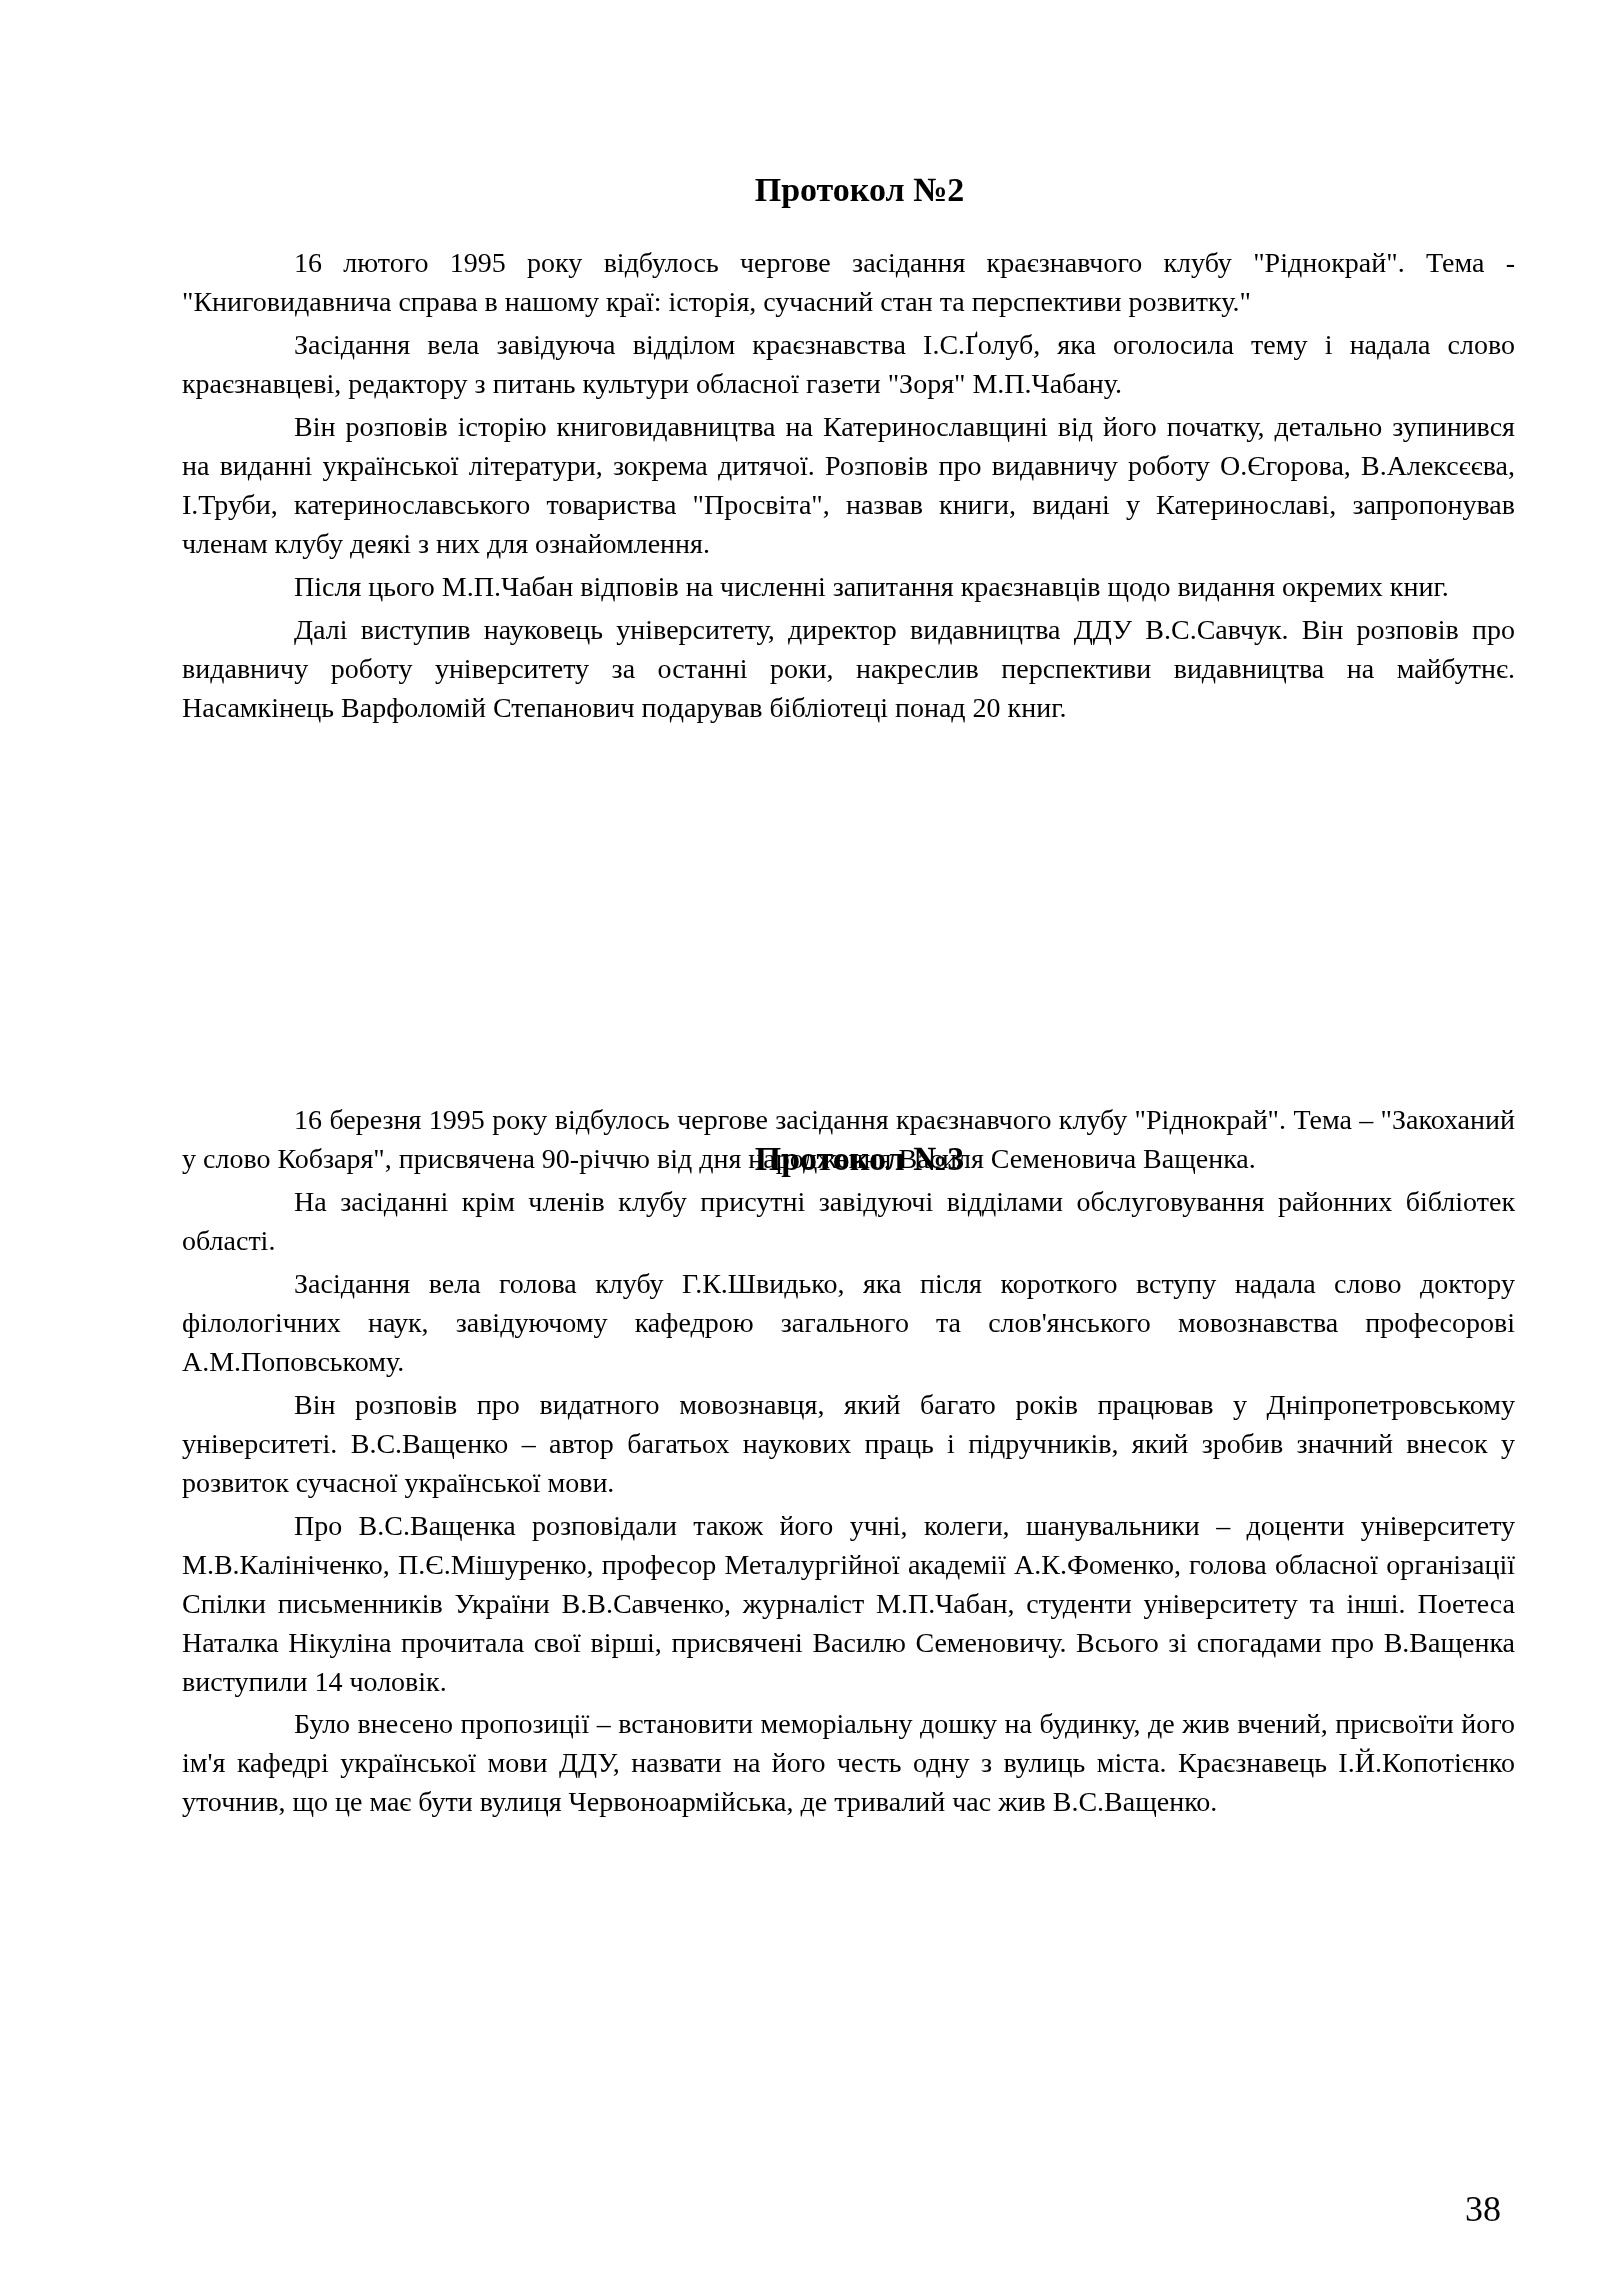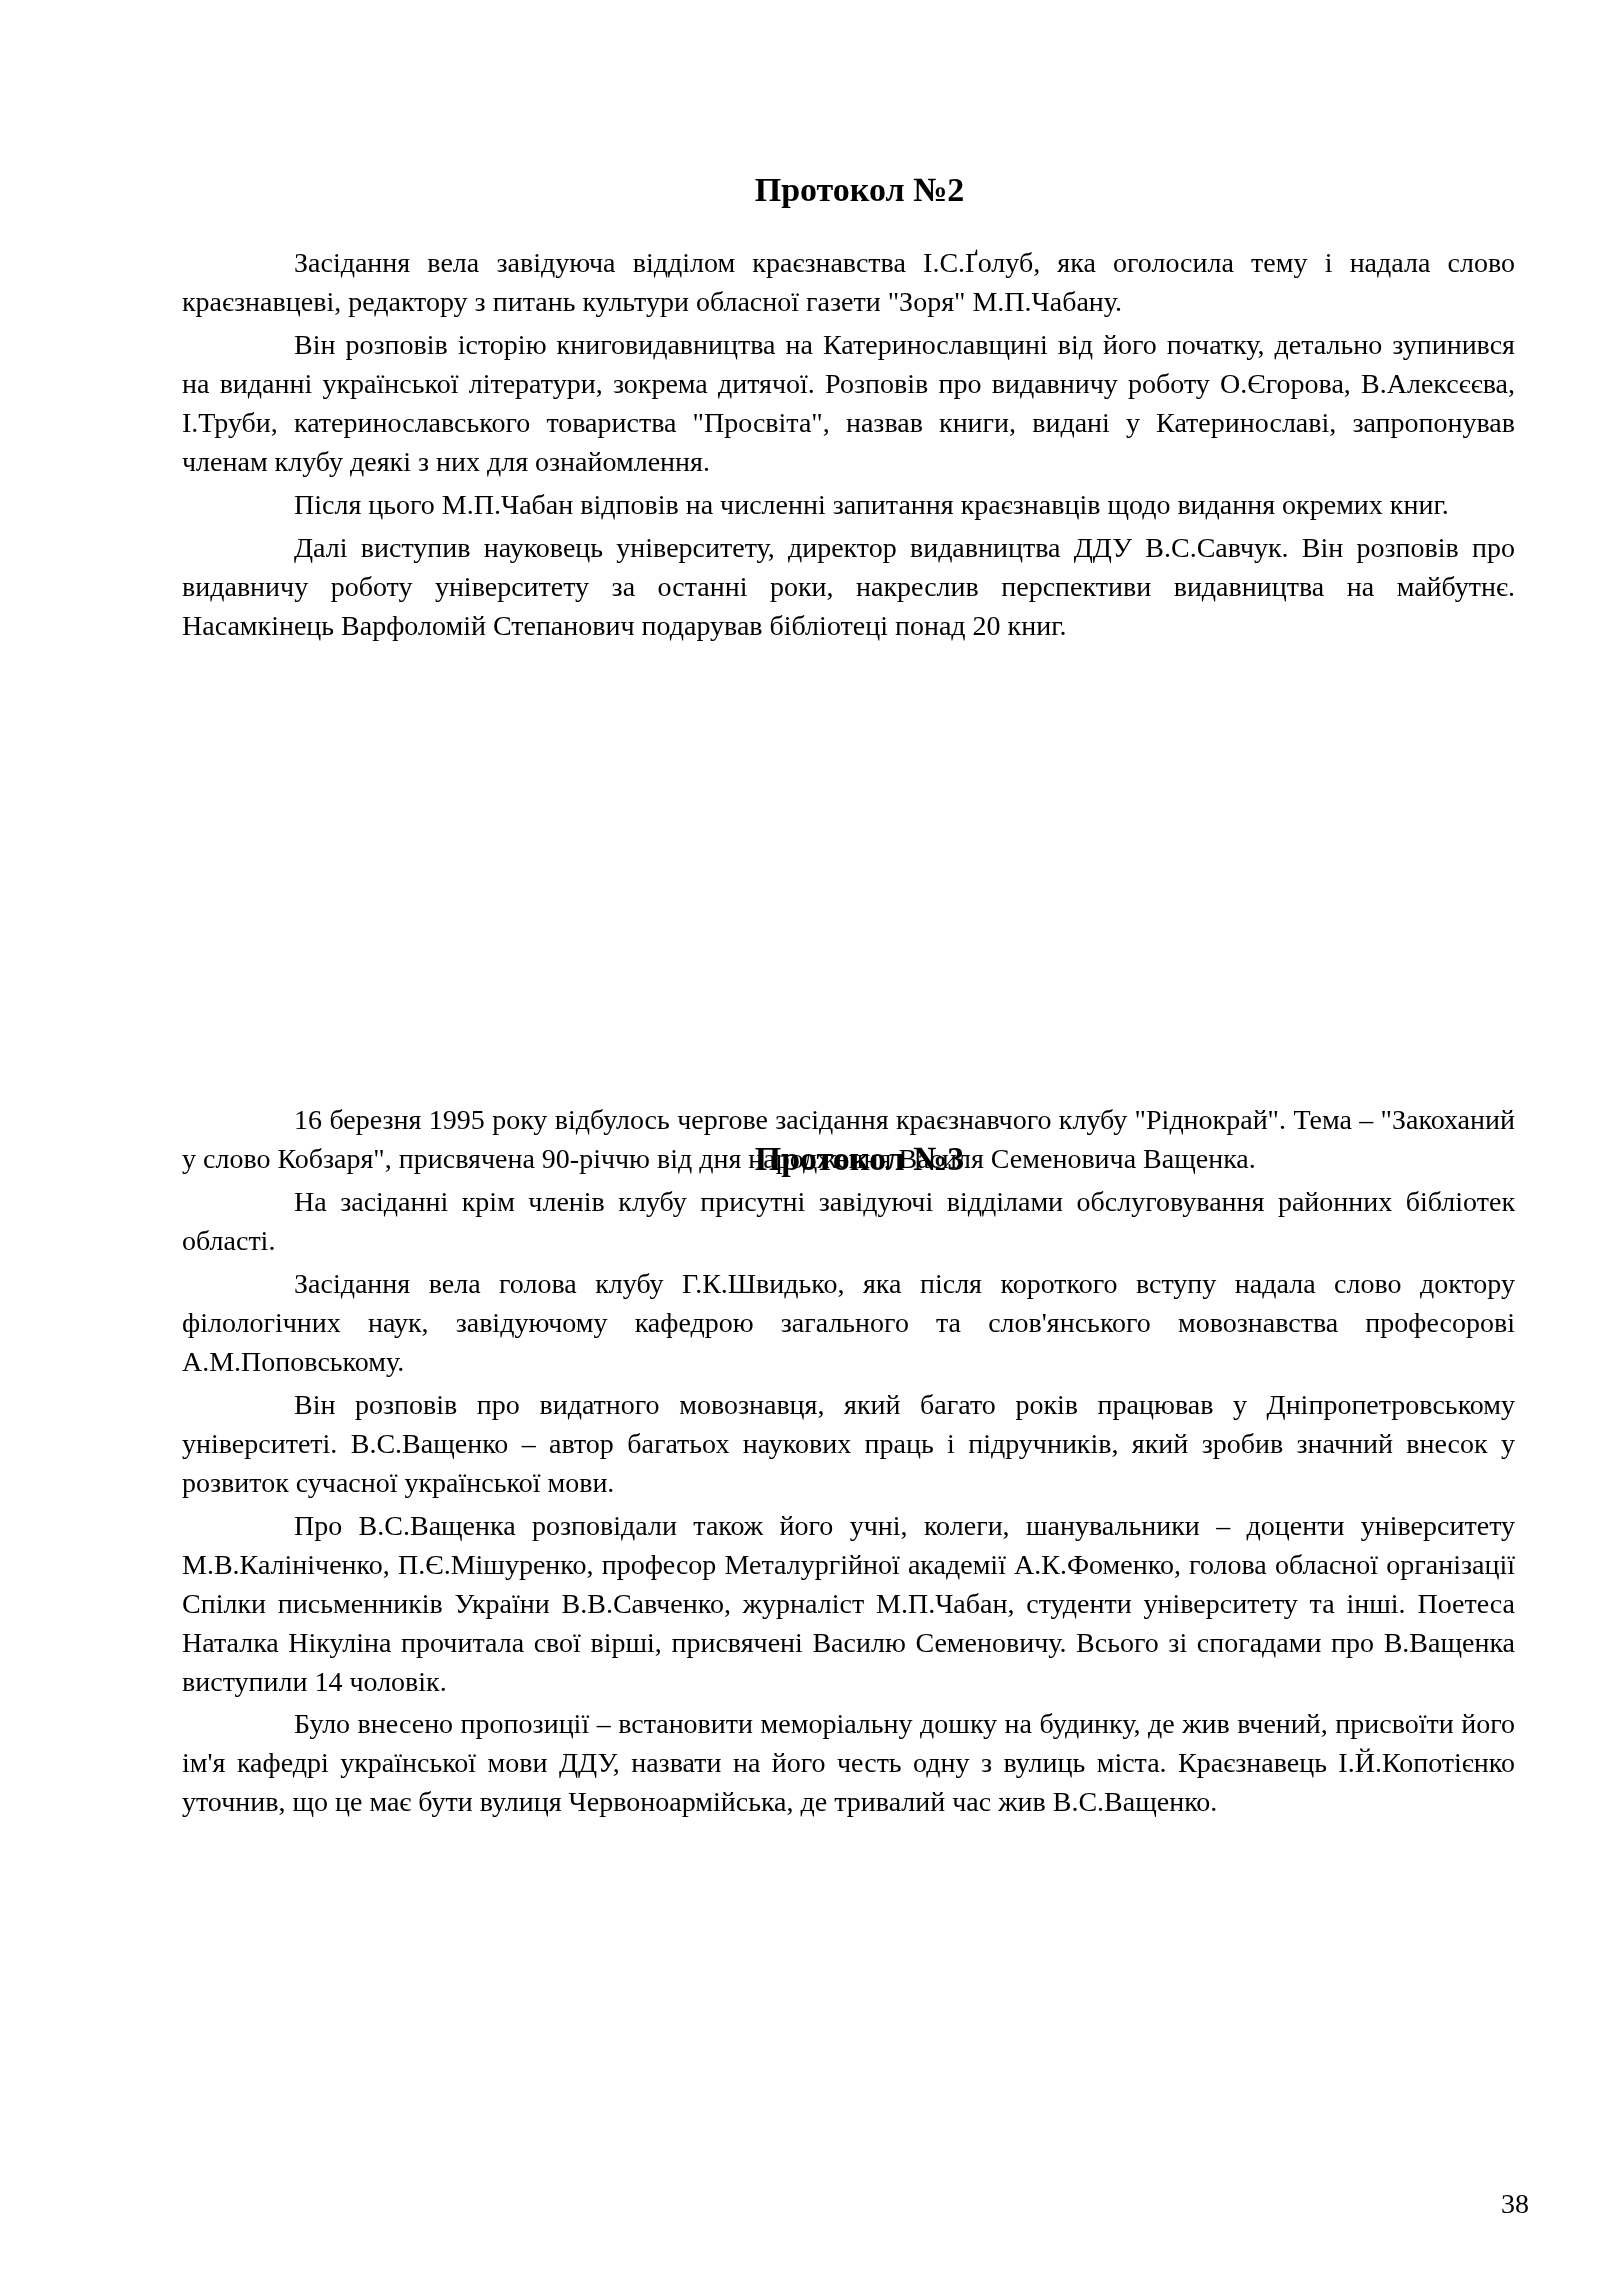--- a/index.html
+++ b/index.html
@@ -20,32 +20,33 @@
     .section {
       position: absolute; left: 0; width: 1333px;
     }
     #section-1 { top: 243px; }
     #section-2 { top: 1100px; }
     .para {
       font-size: 28px; line-height: 39px; margin: 0 0 3.9px 0;
       text-align: justify; text-indent: 112px;
     }
     .page-number {
-      position: absolute; top: 2188px; right: 92px;
-      font-size: 28px;
+      position: absolute; top: 2188px; right: 120px;
+      font-size: 36px;
     }
   </style>
 </head>
 <body>
 
 <div class="page">
 
   <h2 class="protocol-title" id="title-1">Протокол  №2</h2>
 
   <div class="section" id="section-1">
+    <p class="para">16 лютого 1995 року відбулось чергове засідання краєзнавчого клубу "Ріднокрай". Тема - "Книговидавнича справа в нашому краї: історія, сучасний стан та перспективи розвитку."</p>
     <p class="para">Засідання вела завідуюча відділом краєзнавства І.С.Ґолуб, яка оголосила тему і надала слово краєзнавцеві, редактору з питань культури обласної газети "Зоря" М.П.Чабану.</p>
     <p class="para">Він розповів історію книговидавництва на Катеринославщині від його початку, детально зупинився на виданні української літератури, зокрема дитячої. Розповів про видавничу роботу О.Єгорова, В.Алексєєва, І.Труби, катеринославського товариства "Просвіта", назвав книги, видані у Катеринославі, запропонував членам клубу деякі з них для ознайомлення.</p>
     <p class="para">Після цього М.П.Чабан відповів на численні запитання краєзнавців щодо видання окремих книг.</p>
     <p class="para">Далі виступив науковець університету, директор видавництва ДДУ В.С.Савчук. Він розповів про видавничу роботу університету за останні роки, накреслив перспективи видавництва на майбутнє. Насамкінець Варфоломій Степанович подарував бібліотеці понад 20 книг.</p>
   </div>
 
   <h2 class="protocol-title" id="title-2">Протокол №3</h2>
 
   <div class="section" id="section-2">
     <p class="para">16 березня  1995 року відбулось чергове засідання краєзнавчого клубу "Ріднокрай". Тема – "Закоханий у слово Кобзаря", присвячена 90-річчю від дня народження Василя Семеновича Ващенка.</p>

